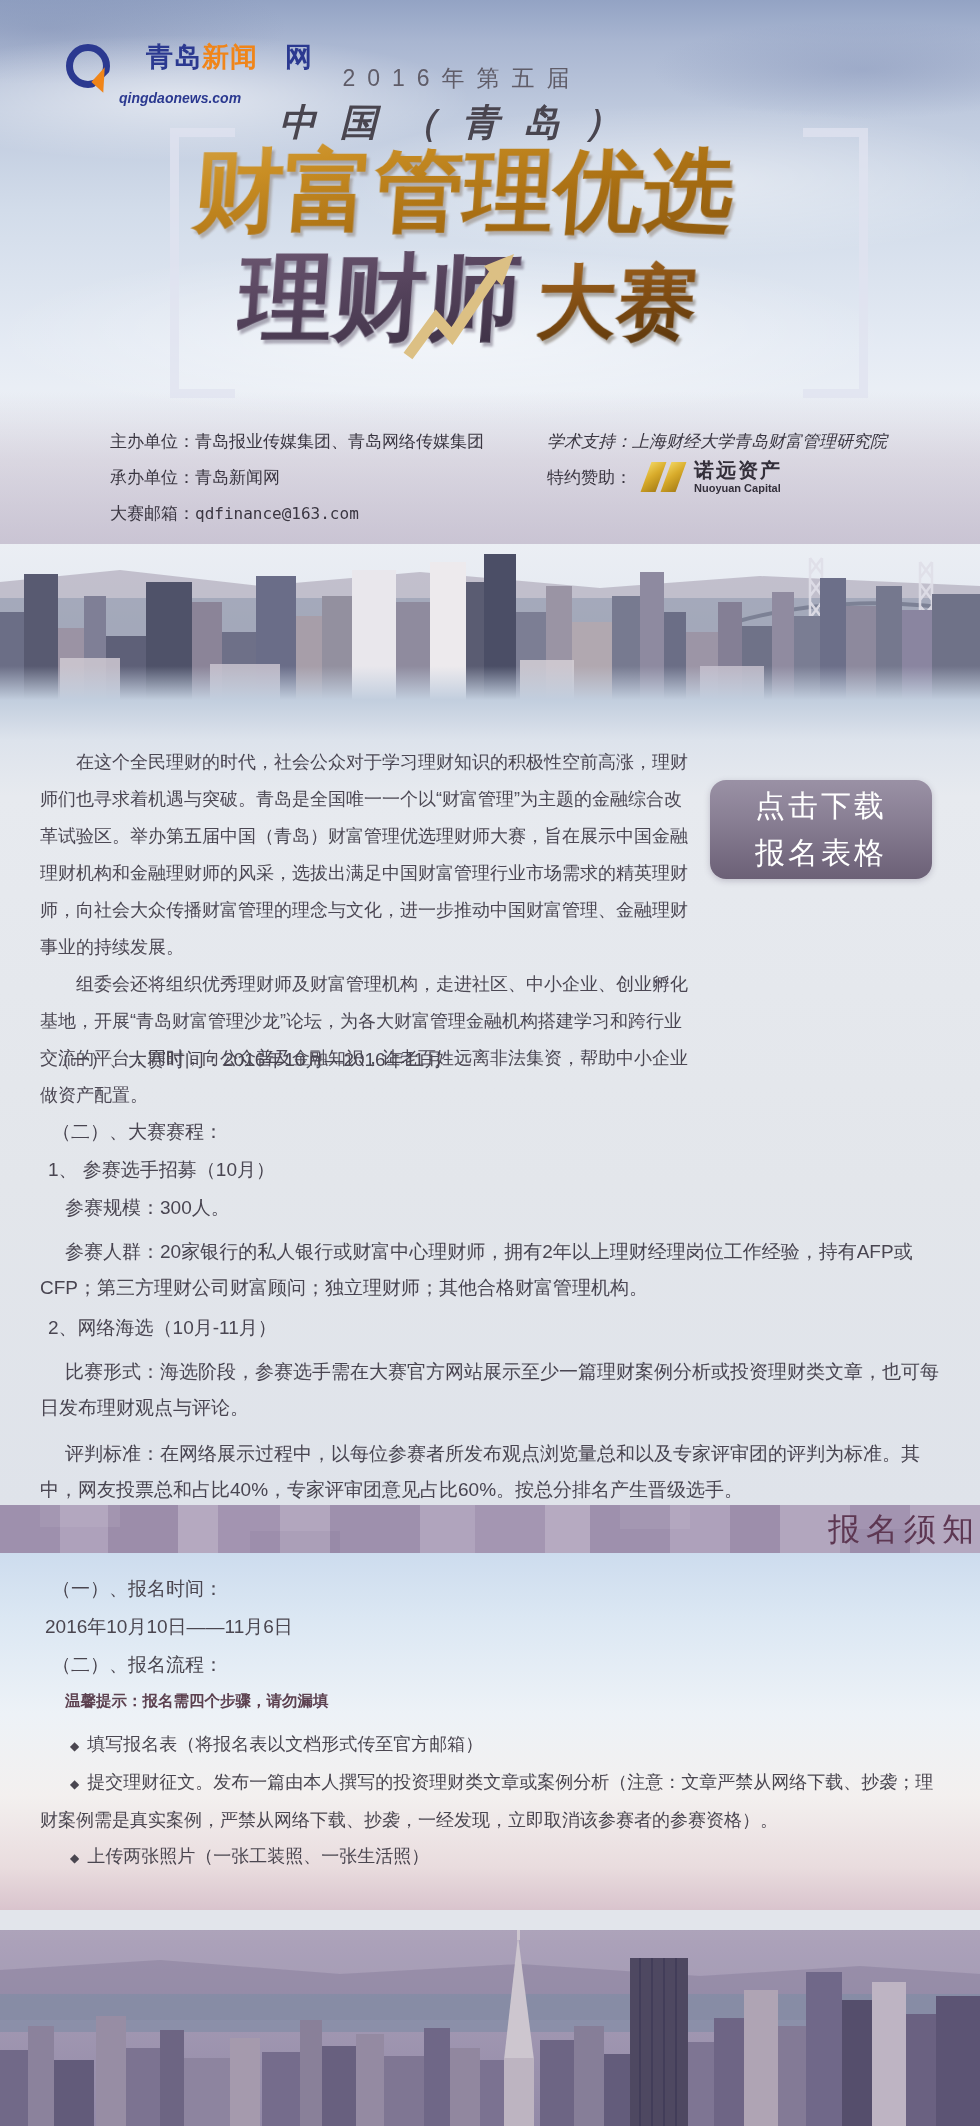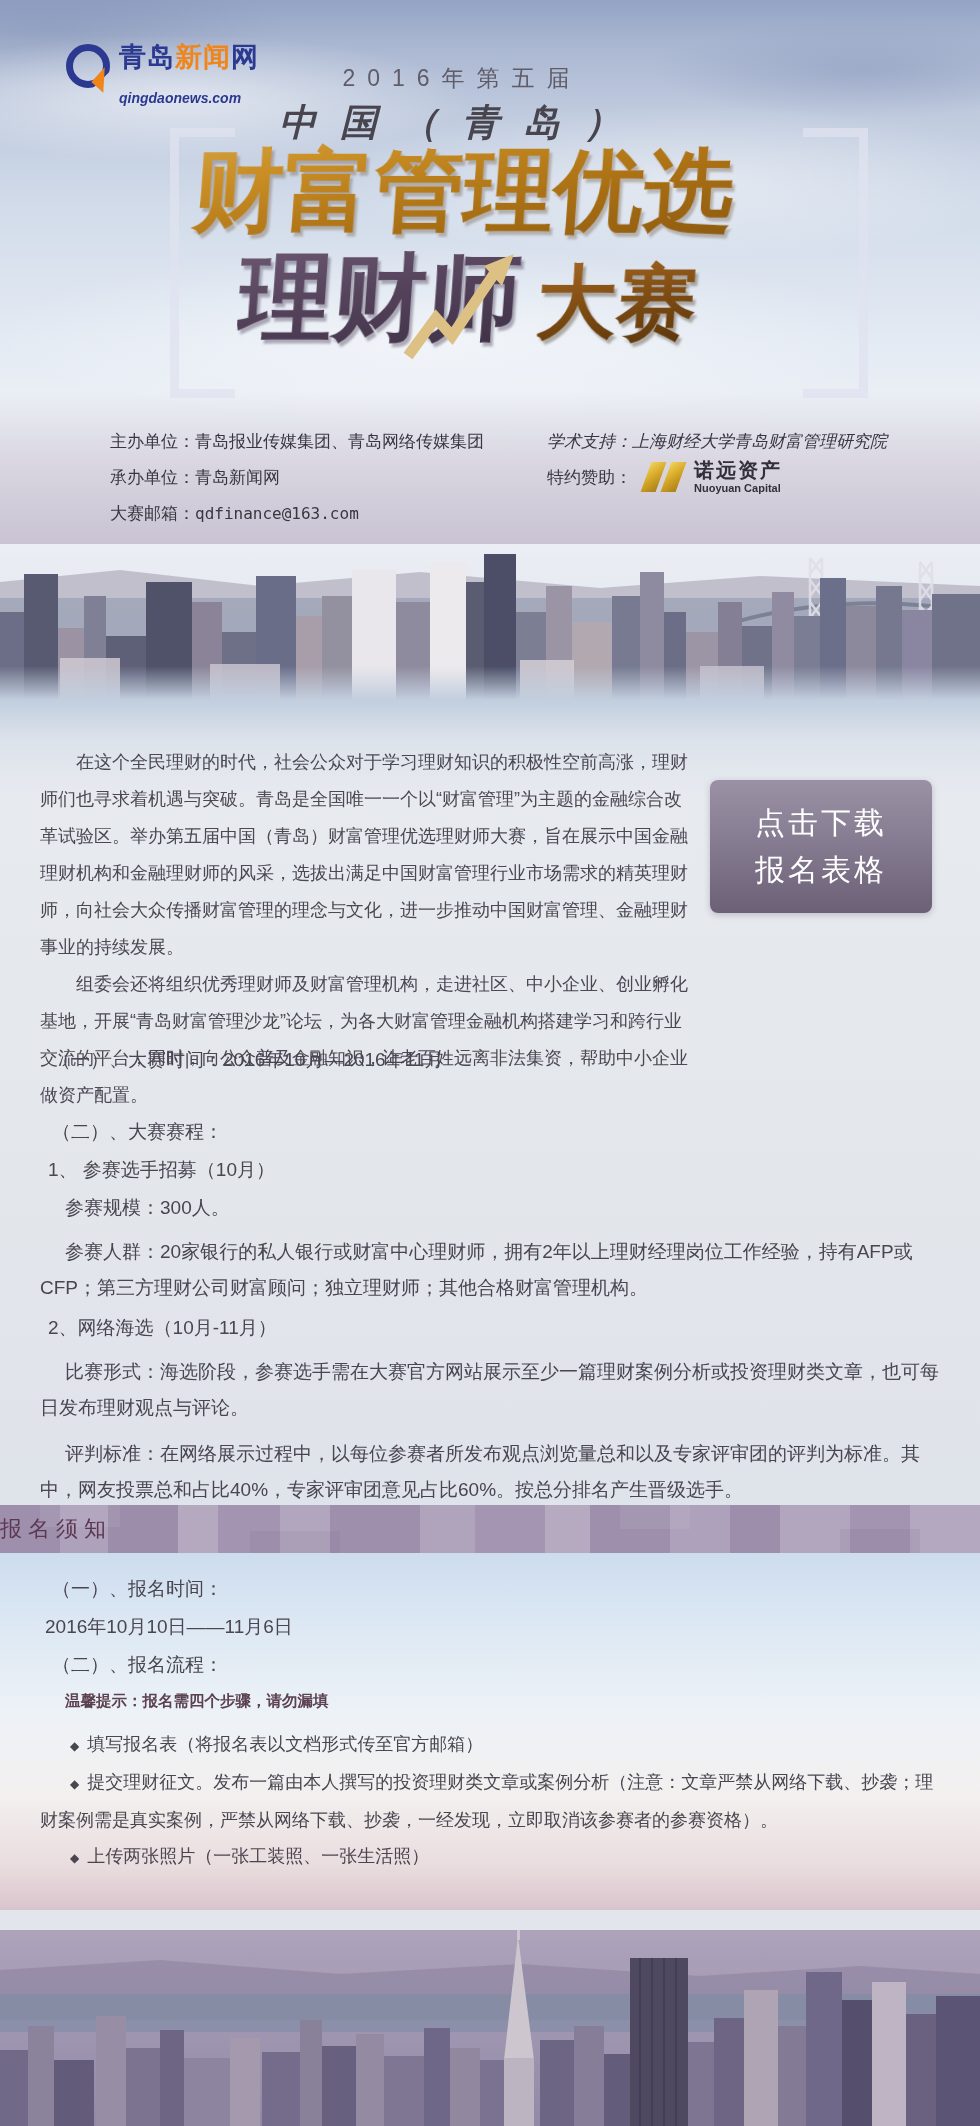--- a/index.html
+++ b/index.html
@@ -25,21 +25,21 @@
   
   .logo{position:absolute;top:44px;left:66px;display:flex;align-items:flex-start;cursor:pointer;}
   .q-mark{position:relative;width:44px;height:44px;margin-right:9px;}
   .q-ring{position:absolute;inset:0;border:7px solid #2b3990;border-radius:50%;
           clip-path:polygon(0 0,100% 0,100% 62%,62% 100%,0 100%);}
   .q-tail{position:absolute;right:-2px;bottom:-2px;width:0;height:0;
           border-left:16px solid transparent;border-top:20px solid #f08519;
           transform:rotate(-138deg);}
   .logo-text{line-height:1;}
   .logo-cn{font-size:27px;font-weight:bold;letter-spacing:1px;}
-  .logo-cn .b{color:#2b3990;} .logo-cn .o{color:#f08519;}
+  .logo-cn .b{color:#2b3990;margin-left:27px;} .logo-cn .o{color:#f08519;}
   .logo-url{font-size:14px;font-style:italic;font-weight:bold;color:#2b3990;margin-top:20px;}
 
   
   .edition{position:absolute;top:63px;left:0;width:100%;text-align:center;
     transform:translateX(-28px);font-size:23px;letter-spacing:12px;color:#5f5c68;}
   .region{position:absolute;top:98px;left:0;width:100%;text-align:center;
     transform:translateX(-28px);font-size:37px;letter-spacing:24px;color:#49454f;
     font-family:"DejaVu Serif",serif;font-style:italic;font-weight:bold;}
   .title1{position:absolute;top:142px;left:0;width:100%;text-align:center;
     transform:translateX(-26px) skewX(-4deg);font-size:90px;font-weight:bold;line-height:1.1;
@@ -76,37 +76,37 @@
   .ny-cn{font-size:20px;font-weight:bold;color:#332f3a;letter-spacing:2px;}
   .ny-en{font-size:11px;font-weight:bold;color:#332f3a;margin-top:3px;}
 
   .skyline-top{position:absolute;top:540px;left:0;}
 
   
   .content1{position:absolute;top:700px;left:0;width:980px;height:805px;
     background:linear-gradient(180deg,#c2cede 0%,#dde3ec 5%,#e7eaef 12%,#e3e6eb 60%,#dfe3ea 100%);}
   .intro{position:absolute;top:44px;left:40px;width:652px;}
   .intro p{margin:0;text-indent:2em;font-size:18px;line-height:37px;color:#4b4753;}
-  .dl-btn{position:absolute;top:80px;left:710px;width:222px;height:133px;border-radius:8px;
+  .dl-btn{position:absolute;top:80px;left:710px;width:222px;height:99px;border-radius:16px;
     background:linear-gradient(180deg,#9a91a5 0%,#897f94 40%,#6b6076 100%);
     box-shadow:0 2px 6px rgba(70,60,90,.25);
     display:flex;flex-direction:column;align-items:center;justify-content:center;
     color:#fff;font-size:30px;letter-spacing:3px;line-height:1.55;cursor:pointer;}
   .schedule{position:absolute;top:300px;left:40px;width:900px;}
   .row{font-size:19px;color:#494551;line-height:24px;margin-bottom:14px;}
   .row.head{margin-left:12px;margin-top:48px;}
   .row.num{margin-left:8px;}
   .row.detail{margin-left:25px;}
   .sched-para{font-size:19px;color:#494551;line-height:36px;text-indent:25px;margin:0 0 10px 0;}
   .invite{margin-left:30px;color:#6f62b5;font-size:19px;margin-top:4px;}
 
   
   .banner{position:absolute;top:1505px;left:0;width:980px;height:48px;}
   .banner-title{position:absolute;top:0;left:0;width:100%;height:48px;line-height:48px;
-    text-align:left;font-size:22px;letter-spacing:6px;color:#5d3752;font-weight:400;}
+    text-align:right;font-size:32px;letter-spacing:6px;color:#5d3752;font-weight:400;}
 
   
   .content2{position:absolute;top:1553px;left:0;width:980px;height:357px;
     background:linear-gradient(180deg,#cddcee 0%,#dbe7f3 18%,#edf2f7 45%,#f3f0ef 68%,
                #e9dcde 88%,#d9c4cd 100%);}
   .notice-rows{padding:24px 40px 0 40px;}
   .nrow{font-size:19px;color:#4a4650;line-height:23px;margin-bottom:15px;}
   .nrow.head{margin-left:12px;}
   .nrow.date{margin-left:5px;}
   .tip{font-size:15.5px;color:#5c4150;margin:2px 0 14px 25px;font-weight:bold;}

